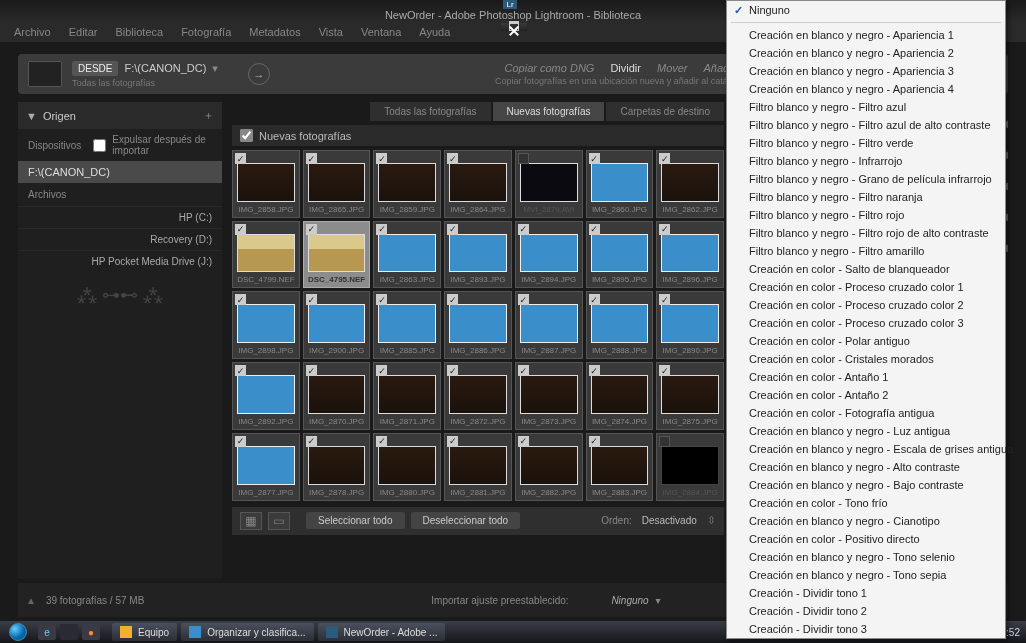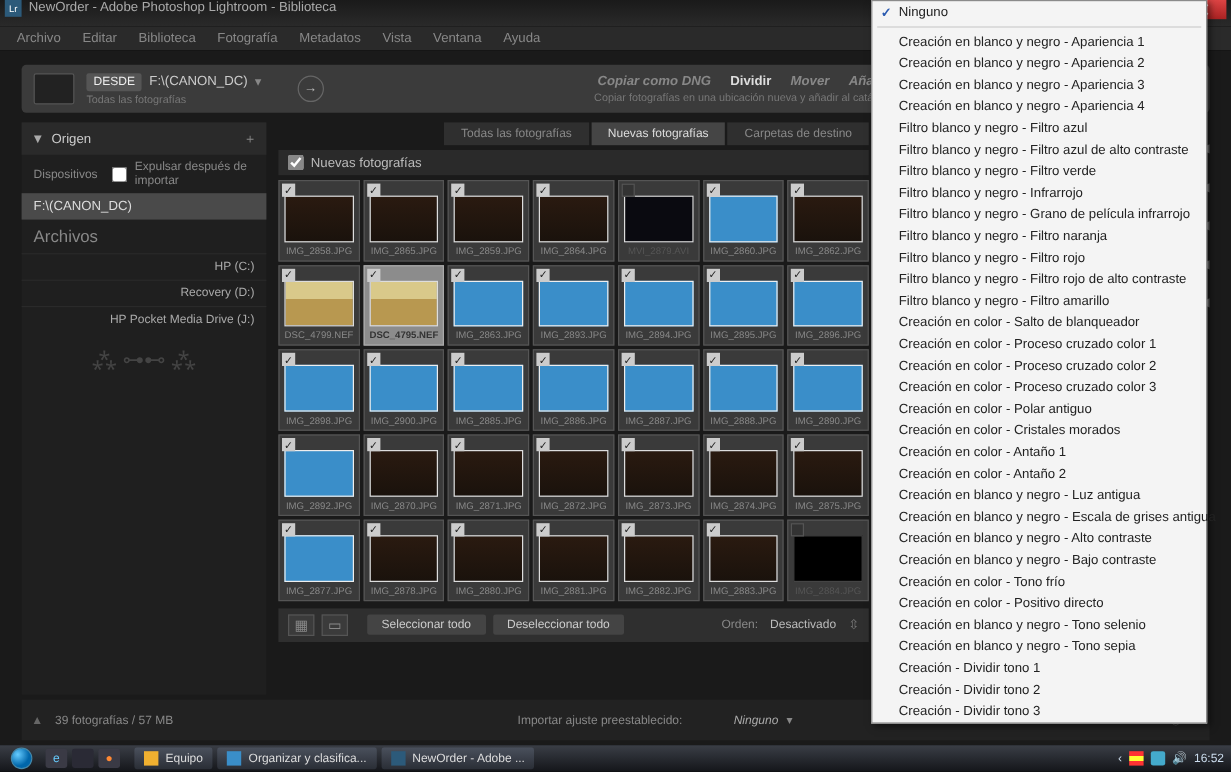--- a/index.html
+++ b/index.html
@@ -1,18 +1,18 @@
 <!DOCTYPE html>
 <html><head>
 <meta charset="utf-8">
 <style>
 * { margin: 0; padding: 0; box-sizing: border-box; font-family: "Segoe UI", Tahoma, sans-serif; }
 body { width: 1026px; height: 643px; background: #000; overflow: hidden; color: #999; font-size: 11px; }
 
-.titlebar { height: 22px; background: linear-gradient(#1a1a1a,#2a2a2a); display: flex; padding: 0 4px; color: #aaa; }
+.titlebar { height: 22px; background: linear-gradient(#1a1a1a,#2a2a2a); display: flex; align-items: center; padding: 0 4px; color: #aaa; flex-direction: column; }
 .titlebar .icon-lr { width: 14px; height: 14px; background: #2c5a7a; margin-right: 6px; font-size: 8px; color: #fff; display: flex; align-items: center; justify-content: center; }
 .titlebar .spacer { flex: 1; }
 .titlebar .winbtn { width: 26px; height: 16px; margin-left: 2px; display: flex; align-items: center; justify-content: center; }
 .winbtn.min { background: linear-gradient(#3a3a3a,#222); }
 .winbtn.max { background: linear-gradient(#3a3a3a,#222); }
 .winbtn.close { background: linear-gradient(#d44,#a22); width: 40px; }
 .winbtn div { width: 10px; height: 2px; background: #ccc; }
 .winbtn.max div { height: 8px; border: 1px solid #ccc; background: none; }
 .winbtn.close::before, .winbtn.close::after { content: ""; position: absolute; width: 12px; height: 2px; background: #fff; }
 .winbtn.close { position: relative; }
@@ -23,33 +23,33 @@
 .menubar span { padding: 2px 8px; }
 
 .app { position: absolute; top: 42px; left: 0; right: 0; bottom: 22px; background: #1a1a1a; }
 
 .source-bar { position: absolute; top: 12px; left: 18px; right: 18px; height: 40px; background: #3b3b3b; border-radius: 4px; display: flex; align-items: center; padding: 0 10px; color: #aaa; gap: 10px; }
 .drive-icon { width: 34px; height: 26px; background: #222; border: 1px solid #555; border-radius: 2px; }
 .desde { background: #555; color: #eee; padding: 2px 6px; font-size: 10px; border-radius: 2px; }
 .src-path { color: #ccc; font-size: 11px; }
 .arrow-go { width: 22px; height: 22px; border: 1px solid #666; border-radius: 50%; margin-left: 20px; display: flex; align-items: center; justify-content: center; color: #bbb; }
 .src-right { flex: 1; text-align: center; }
-.src-actions { display: flex; gap: 16px; font-style: italic; color: #888; font-weight: bold; }
+.src-actions { display: flex; gap: 16px; font-style: italic; color: #888; }
 .src-actions .active { color: #ddd; font-style: normal; }
 .src-caption { font-size: 9px; color: #777; margin-top: 2px; }
 .hd-icon { width: 28px; height: 22px; background: #666; border-radius: 3px; }
 
 .left-panel { position: absolute; top: 60px; left: 18px; width: 204px; bottom: 42px; background: #1f1f1f; }
 .panel-head { display: flex; align-items: center; padding: 6px 8px; background: #2a2a2a; color: #ccc; }
 .panel-head .tri { margin-right: 6px; color: #aaa; }
 .panel-head .plus { margin-left: auto; color: #888; }
 .sub-row { padding: 5px 10px; font-size: 10px; color: #888; display: flex; align-items: center; gap: 6px; }
 .sub-row input[type=checkbox] { accent-color: #555; }
 .sel-row { background: #4a4a4a; color: #ddd; padding: 5px 10px; }
-.arch-head { padding: 6px 10px; color: #888; font-size: 14px; }
+.arch-head { padding: 6px 10px; color: #888; font-size: 10px; }
 .arch-item { padding: 5px 10px; color: #aaa; font-size: 10px; border-top: 1px solid #2a2a2a; text-align: right; }
 .orn { text-align: center; color: #444; font-size: 18px; margin-top: 10px; }
 
 .center { position: absolute; top: 60px; left: 232px; right: 302px; bottom: 42px; }
 .c-tabs { display: flex; gap: 2px; margin-bottom: 4px; }
 .c-tab { flex: 0 0 auto; padding: 4px 14px; background: #2f2f2f; color: #888; font-size: 10px; }
 .c-tab.active { background: #454545; color: #ddd; }
 .c-title { background: #2a2a2a; padding: 4px 8px; display: flex; align-items: center; color: #bbb; font-size: 11px; gap: 6px; }
 .c-title input { accent-color: #888; }
 
@@ -412,25 +412,27 @@
     <div class="dd-item">Filtro blanco y negro - Filtro rojo de alto contraste</div>
     <div class="dd-item">Filtro blanco y negro - Filtro amarillo</div>
     <div class="dd-item">Creación en color - Salto de blanqueador</div>
     <div class="dd-item">Creación en color - Proceso cruzado color 1</div>
     <div class="dd-item">Creación en color - Proceso cruzado color 2</div>
     <div class="dd-item">Creación en color - Proceso cruzado color 3</div>
     <div class="dd-item">Creación en color - Polar antiguo</div>
     <div class="dd-item">Creación en color - Cristales morados</div>
     <div class="dd-item">Creación en color - Antaño 1</div>
     <div class="dd-item">Creación en color - Antaño 2</div>
+    <div class="dd-item">Creación en color - Fotografía antigua</div>
     <div class="dd-item">Creación en blanco y negro - Luz antigua</div>
     <div class="dd-item">Creación en blanco y negro - Escala de grises antigua</div>
     <div class="dd-item">Creación en blanco y negro - Alto contraste</div>
     <div class="dd-item">Creación en blanco y negro - Bajo contraste</div>
     <div class="dd-item">Creación en color - Tono frío</div>
+    <div class="dd-item">Creación en blanco y negro - Cianotipo</div>
     <div class="dd-item">Creación en color - Positivo directo</div>
     <div class="dd-item">Creación en blanco y negro - Tono selenio</div>
     <div class="dd-item">Creación en blanco y negro - Tono sepia</div>
     <div class="dd-item">Creación - Dividir tono 1</div>
     <div class="dd-item">Creación - Dividir tono 2</div>
     <div class="dd-item">Creación - Dividir tono 3</div>
   </div>
 
 <div class="taskbar">
   <div class="start">

